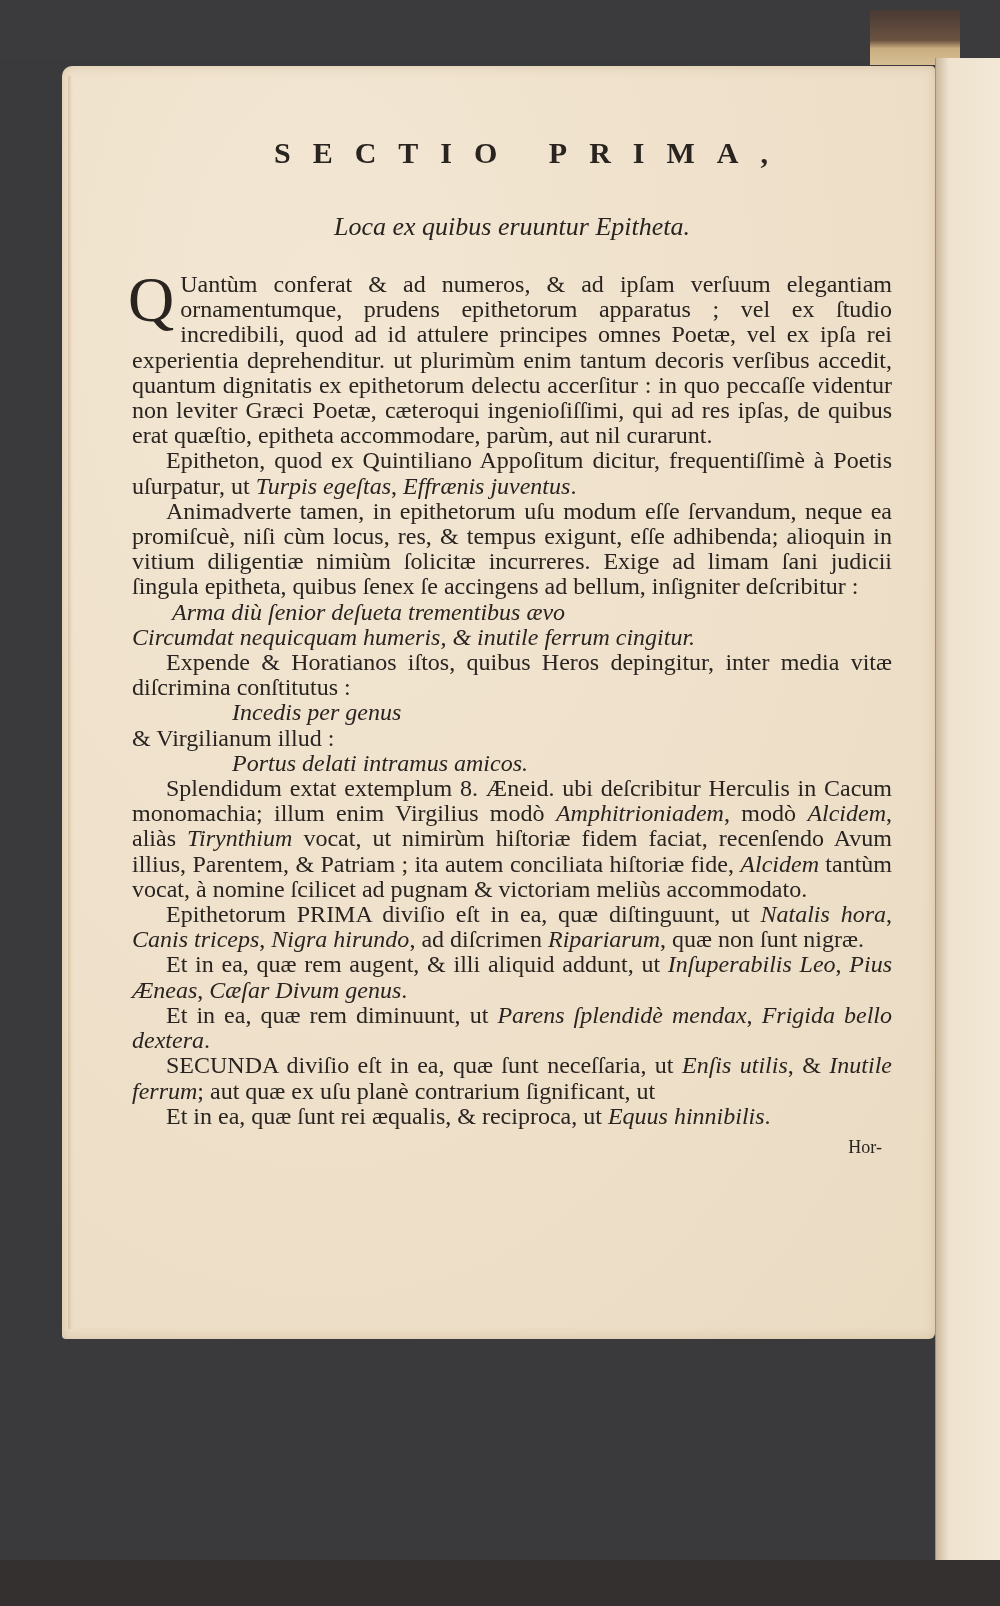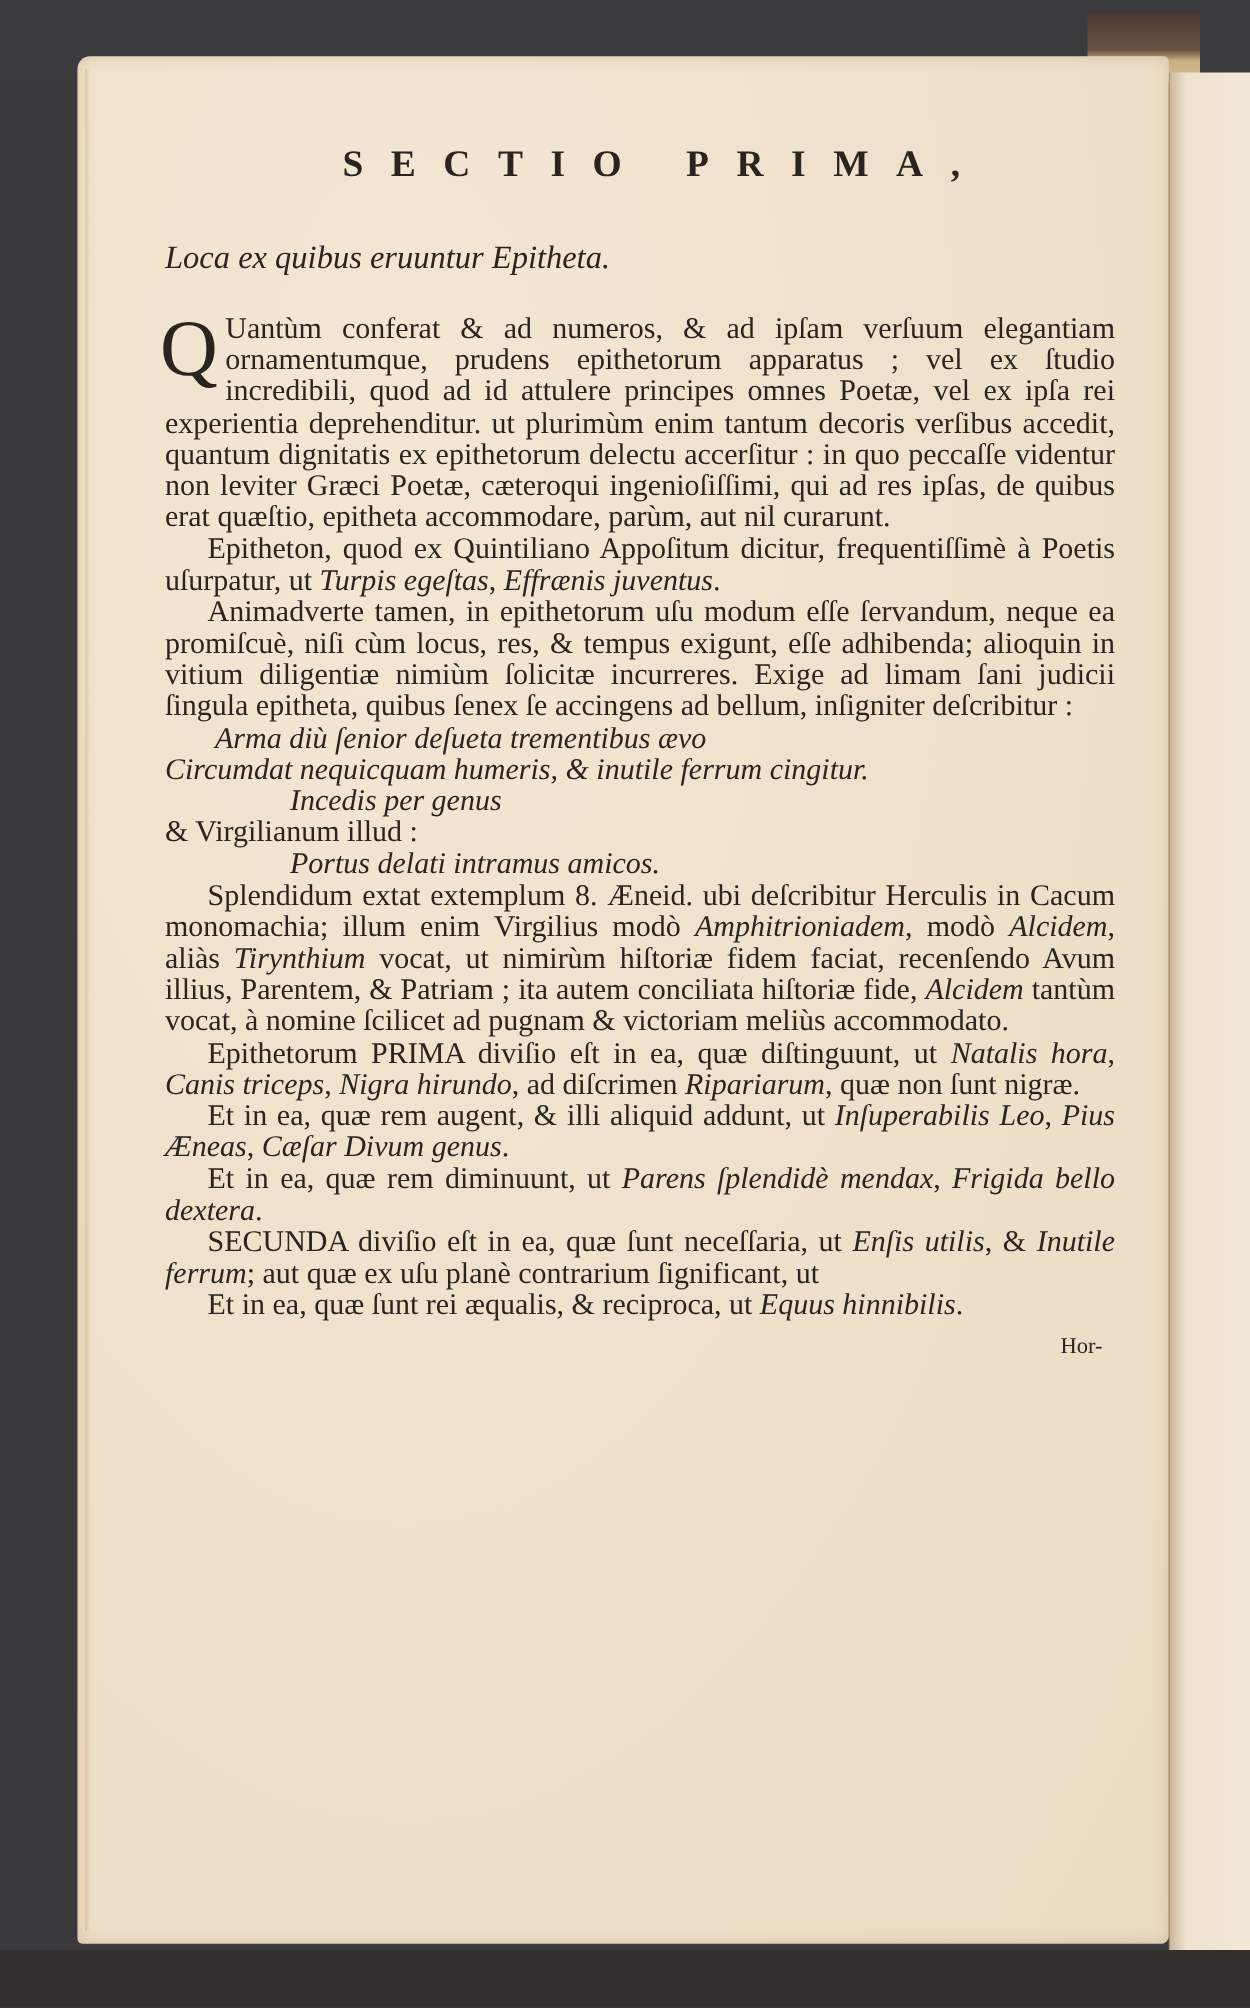--- a/index.html
+++ b/index.html
@@ -4,29 +4,29 @@
 <style>
   html,body{margin:0;padding:0;}
   body{width:1000px;height:1606px;background:#3a3a3c;position:relative;overflow:hidden;
        font-family:"Liberation Serif","DejaVu Serif",serif;color:#2a2420;}
   .dark-top{position:absolute;left:0;top:0;width:1000px;height:60px;background:#3b3b3d;}
   .binding-strip{position:absolute;left:870px;top:10px;width:90px;height:55px;
        background:linear-gradient(180deg,#4a3a34 0%,#6a5240 55%,#c9ad80 70%,#d7bf93 100%);}
   .page-right{position:absolute;left:935px;top:58px;width:65px;height:1510px;
        background:linear-gradient(90deg,#cbb79b 0%,#efe3cf 20%,#f2e8d6 100%);
        border-left:1px solid #a48f73;}
-  .page{position:absolute;left:62px;top:45px;width:873px;height:1510px;
+  .page{position:absolute;left:62px;top:66px;width:873px;height:1273px;
        background:radial-gradient(ellipse at 30% 20%,#f3e7d4 0%,#efe1cb 45%,#eadbc3 100%);
        border-radius:10px 4px 6px 4px;box-shadow:inset 0 0 12px rgba(150,110,60,.25);}
   .page::before{content:"";position:absolute;left:6px;top:10px;bottom:10px;width:4px;
        background:linear-gradient(90deg,rgba(190,150,100,.35),rgba(190,150,100,0));}
   .bottom-dark{position:absolute;left:0;top:1560px;width:1000px;height:46px;background:#34302f;}
   .content{position:absolute;left:70px;top:68px;width:760px;}
   .heading{text-align:center;font-size:30px;letter-spacing:22px;margin:0 0 0 40px;padding-top:2px;}
-  .subheading{font-style:italic;font-size:26px;margin:42px 0 30px 0;}
+  .subheading{text-align:center;font-style:italic;font-size:26px;margin:42px 0 30px 0;}
   .body{font-size:24px;line-height:25.2px;text-align:justify;}
   .body p{margin:0;}
   .ind{text-indent:34px;}
   .verse{font-style:italic;}
   .v1{padding-left:40px;}
   .v2{padding-left:0;}
   .v3{padding-left:100px;}
   .v4{padding-left:50px;}
   .dropcap{float:left;font-size:64px;line-height:52px;margin:2px 6px 0 -4px;}
   .catch{text-align:right;font-size:18px;margin-top:6px;padding-right:10px;}
@@ -46,20 +46,21 @@
     <div class="subheading">Loca ex quibus eruuntur Epitheta.</div>
 
     <div class="body">
       <p><span class="dropcap">Q</span><span>Uantùm conferat &amp; ad numeros, &amp; ad ipſam verſuum elegantiam ornamentumque, prudens epithetorum apparatus ; vel ex ſtudio incredibili, quod ad id attulere principes omnes Poetæ, vel ex ipſa rei experientia deprehenditur. ut plurimùm enim tantum decoris verſibus accedit, quantum dignitatis ex epithetorum delectu accerſitur : in quo peccaſſe videntur non leviter Græci Poetæ, cæteroqui ingenioſiſſimi, qui ad res ipſas, de quibus erat quæſtio, epitheta accommodare, parùm, aut nil curarunt.</span></p>
       <p class="ind"><span>Epitheton, quod ex Quintiliano Appoſitum dicitur, frequentiſſimè à Poetis uſurpatur, ut </span><em>Turpis egeſtas</em><span>, </span><em>Effrænis juventus</em><span>.</span></p>
       <p class="ind">Animadverte tamen, in epithetorum uſu modum eſſe ſervandum, neque ea promiſcuè, niſi cùm locus, res, &amp; tempus exigunt, eſſe adhibenda; alioquin in vitium diligentiæ nimiùm ſolicitæ incurreres. Exige ad limam ſani judicii ſingula epitheta, quibus ſenex ſe accingens ad bellum, inſigniter deſcribitur :</p>
 
       <p class="verse v1">Arma diù ſenior deſueta trementibus ævo</p>
       <p class="verse v2">Circumdat nequicquam humeris, &amp; inutile ferrum cingitur.</p>
 
+      <p class="ind">Expende &amp; Horatianos iſtos, quibus Heros depingitur, inter media vitæ diſcrimina conſtitutus :</p>
       <p class="verse v3">Incedis per genus</p>
       <p>&amp; Virgilianum illud :</p>
       <p class="verse v3">Portus delati intramus amicos.</p>
 
       <p class="ind"><span>Splendidum extat extemplum 8. Æneid. ubi deſcribitur Herculis in Cacum monomachia; illum enim Virgilius modò </span><em>Amphitrioniadem</em><span>, modò </span><em>Alcidem</em><span>, aliàs </span><em>Tirynthium</em><span> vocat, ut nimirùm hiſtoriæ fidem faciat, recenſendo Avum illius, Parentem, &amp; Patriam ; ita autem conciliata hiſtoriæ fide, </span><em>Alcidem</em><span> tantùm vocat, à nomine ſcilicet ad pugnam &amp; victoriam meliùs accommodato.</span></p>
 
       <p class="ind"><span>Epithetorum PRIMA diviſio eſt in ea, quæ diſtinguunt, ut </span><em>Natalis hora</em><span>, </span><em>Canis triceps</em><span>, </span><em>Nigra hirundo</em><span>, ad diſcrimen </span><em>Ripariarum</em><span>, quæ non ſunt nigræ.</span></p>
 
       <p class="ind"><span>Et in ea, quæ rem augent, &amp; illi aliquid addunt, ut </span><em>Inſuperabilis Leo</em><span>, </span><em>Pius Æneas</em><span>, </span><em>Cæſar Divum genus</em><span>.</span></p>
 

